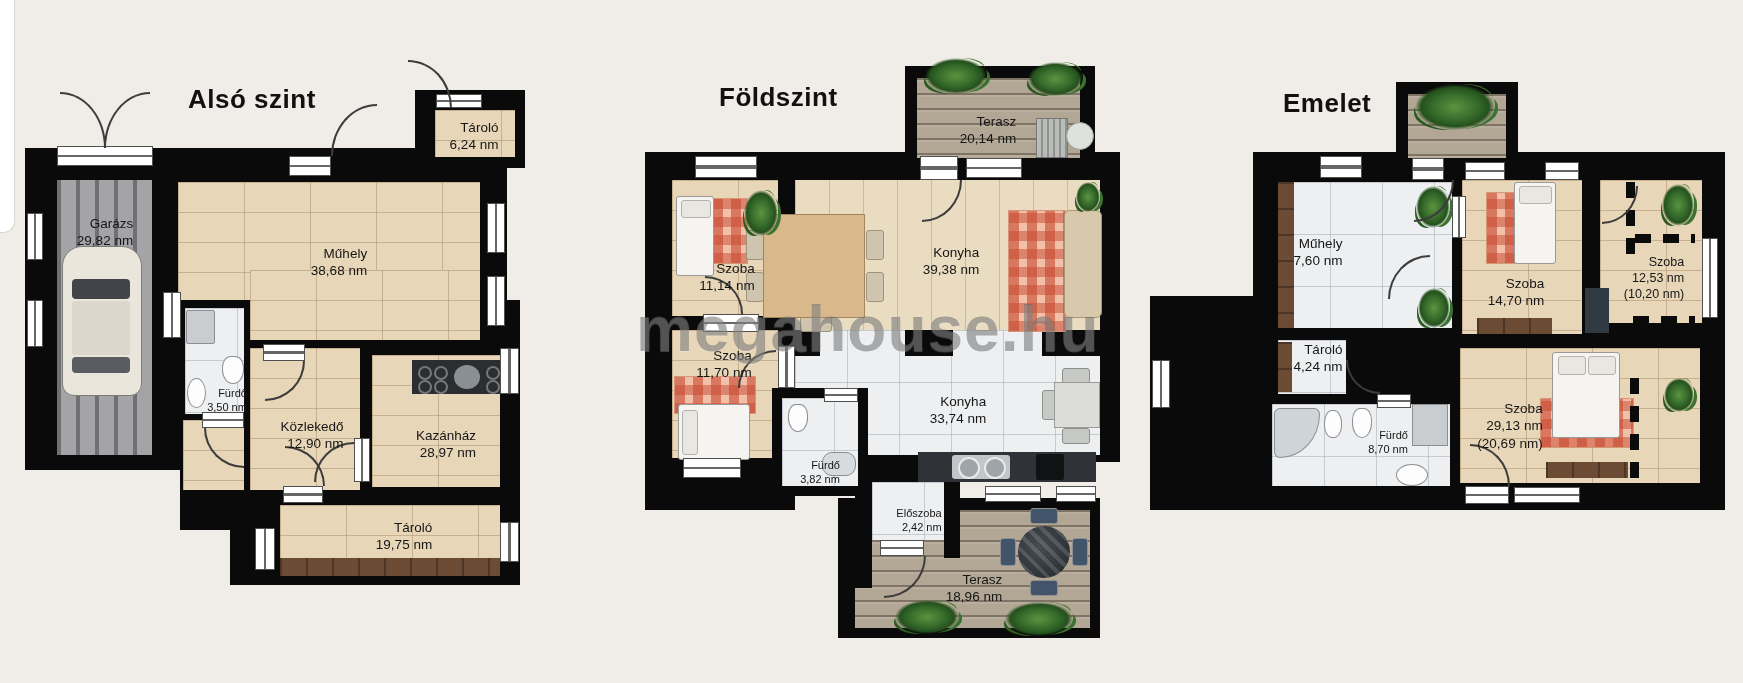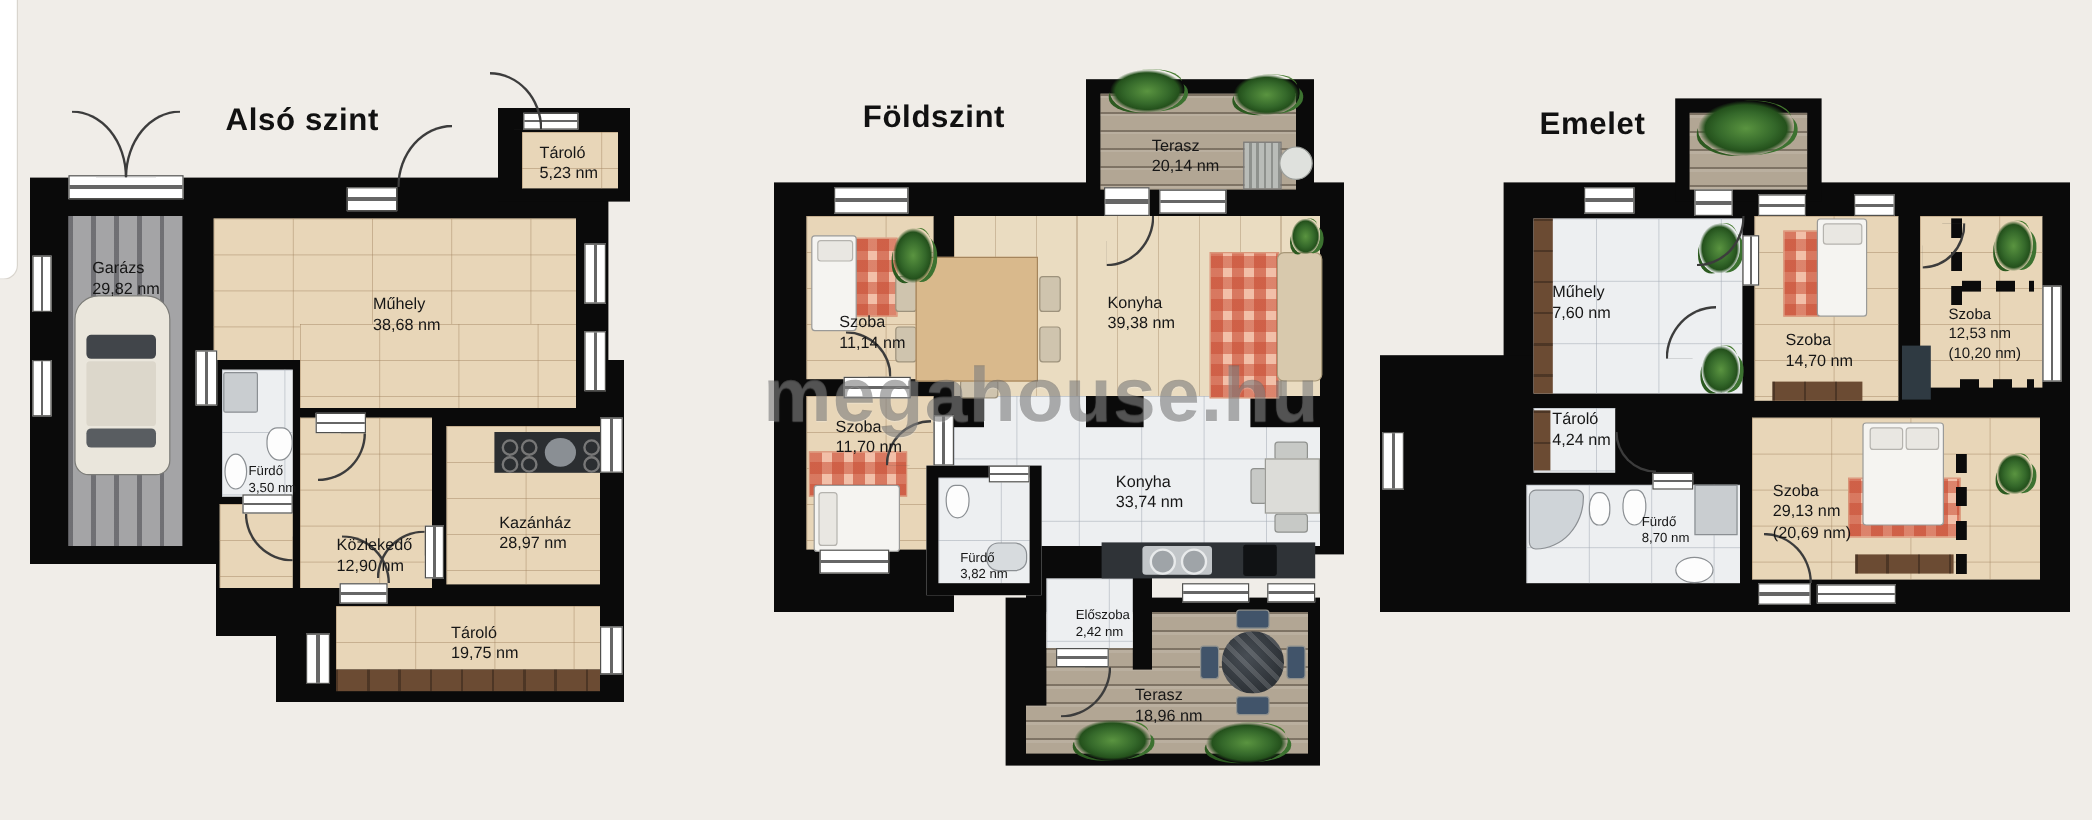--- a/index.html
+++ b/index.html
@@ -46,21 +46,21 @@
                      repeating-linear-gradient(0deg,rgba(199,73,48,.5) 0 10px,transparent 10px 18px);}
   .bed{position:absolute;background:#f5f4f1;border:1px solid #9a9a98;border-radius:3px;z-index:14;}
   .pillow{position:absolute;background:#e9e7e2;border:1px solid #b5b3ae;border-radius:3px;}
   .sofa{position:absolute;background:#d8c9ad;border:1px solid #a89878;border-radius:6px;z-index:14;}
   .table-wood{position:absolute;background:#d9b98c;border:1px solid #a5855c;z-index:14;}
   .table-grey{position:absolute;background:#dcdcd8;border:1px solid #9b9b96;z-index:14;}
   .chair{position:absolute;background:#cfc4ae;border:1px solid #9d927c;border-radius:3px;z-index:13;}
   .chair-grey{position:absolute;background:#c7c9c6;border:1px solid #8f918e;border-radius:3px;z-index:13;}
   .fixture{position:absolute;background:#fdfdfd;border:1px solid #8b8f93;z-index:16;}
   .counter{position:absolute;background:#2f3337;z-index:18;}
-  .room-label{position:absolute;transform:translate(-50%,-50%);text-align:left;z-index:40;
+  .room-label{position:absolute;transform:translate(-50%,-50%);text-align:right;z-index:40;
     color:#161616;font-size:13.5px;line-height:1.28;white-space:nowrap;}
   .room-label span{display:block;}
   .room-label.small{font-size:11px;}
   .room-label.mid{font-size:12.5px;}
   .plan-title{position:absolute;font-weight:bold;font-size:26px;color:#111;z-index:40;letter-spacing:.5px;}
   .watermark{position:absolute;z-index:50;font-weight:bold;font-size:64px;letter-spacing:1px;
     color:rgba(95,95,95,0.5);text-shadow:0 1px 1px rgba(255,255,255,.25);}
   .corner{position:absolute;background:#fff;border-right:1px solid #d9d5ce;border-bottom:1px solid #d9d5ce;
     border-radius:0 0 12px 0;z-index:5;}
 </style>
@@ -134,27 +134,27 @@
     <div class="room-label" style="left:105px;top:232px">
       <span>Garázs</span>
         <span>29,82 nm</span>
     </div>
     <div class="room-label" style="left:339px;top:262px">
       <span>Műhely</span>
         <span>38,68 nm</span>
     </div>
     <div class="room-label" style="left:474px;top:136px">
       <span>Tároló</span>
-        <span>5,23 nm</span>
+        <span>6,24 nm</span>
     </div>
     <div class="room-label small" style="left:227px;top:400px">
       <span>Fürdő</span>
         <span>3,50 nm</span>
     </div>
-    <div class="room-label" style="left:312px;top:463px">
+    <div class="room-label" style="left:312px;top:435px">
       <span>Közlekedő</span>
         <span>12,90 nm</span>
     </div>
     <div class="room-label" style="left:446px;top:444px">
       <span>Kazánház</span>
         <span>28,97 nm</span>
     </div>
     <div class="room-label" style="left:404px;top:536px">
       <span>Tároló</span>
         <span>19,75 nm</span>

